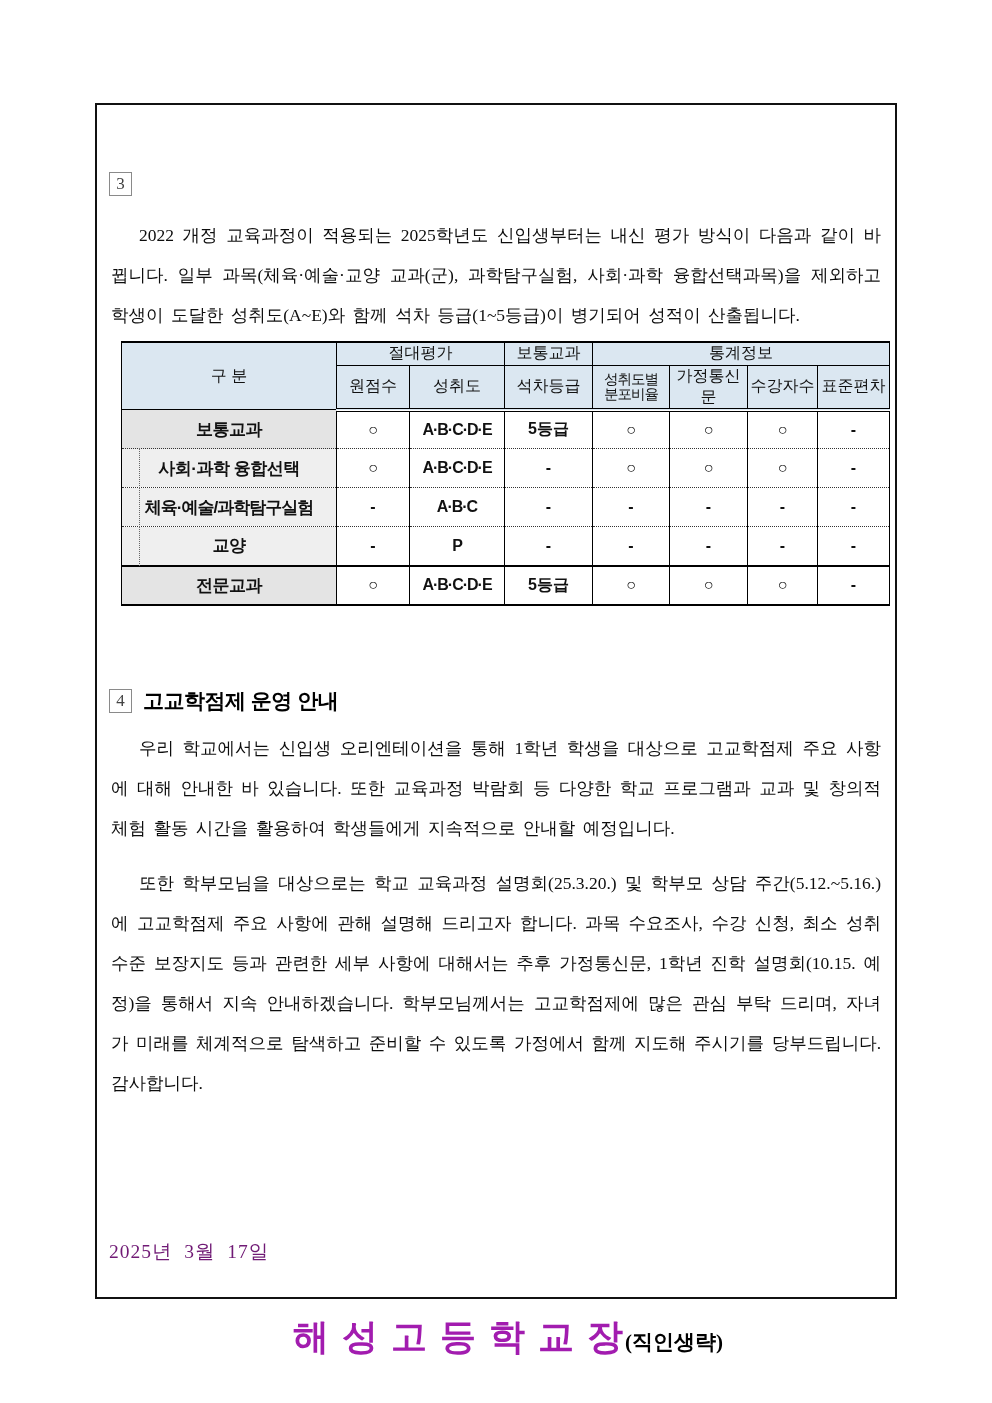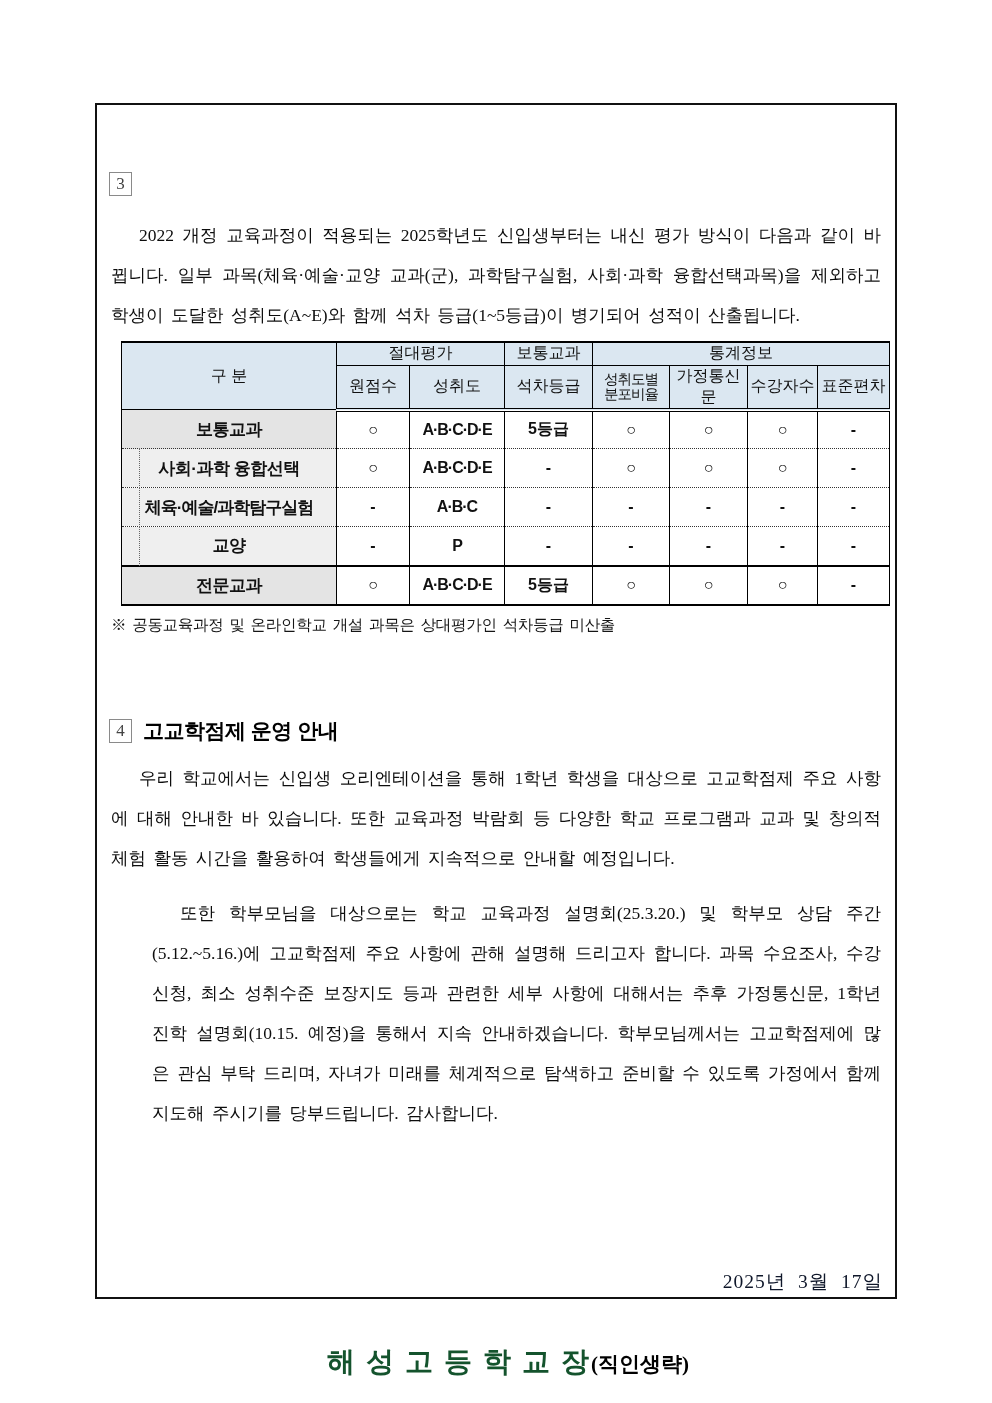--- a/index.html
+++ b/index.html
@@ -43,21 +43,21 @@
     font-family: "Liberation Serif", serif;
     font-size: 17.5px; line-height: 40px;
     text-align: justify;
     text-indent: 1.6em;
     word-spacing: 3px;
     color: #0d0d0d;
     padding: 0 2px;
   }
   .p1 { margin-top: 16px; }
   .p2 { margin-top: 12px; }
-  .p3 { margin-top: 15px; margin-left: 41px; }
+  .p3 { margin-top: 15px; }
 
   
   .tbl-wrap { margin: 6px 0 0 12px; }
   table {
     border-collapse: collapse; table-layout: fixed;
     width: 768px;
     font-family: "Liberation Sans", sans-serif;
     border: 1.5px solid #000;
     border-top: 2px solid #000;
     border-bottom: 2.5px solid #000;
@@ -104,32 +104,32 @@
     margin-top: 9px; padding-left: 2px;
     font-family: "Liberation Sans", sans-serif;
     font-size: 15.5px; color: #151515; letter-spacing: -0.3px;
     word-spacing: 2px;
   }
 
   .h4 { margin-top: 80px; }
 
   .date-line {
     margin-top: 135px;
-    text-align: right;
+    text-align: left;
     font-size: 19.5px; letter-spacing: 1px;
     white-space: pre;
-    color: #0f172a;
+    color: #701a75;
   }
   .sig-line {
     margin-top: 30px;
     text-align: center; white-space: pre;
   }
   .sig-main {
-    font-size: 28px; font-weight: 700; letter-spacing: 2px;
-    color: #14532d;
+    font-size: 36px; font-weight: 700; letter-spacing: 2px;
+    color: #a21caf;
   }
   .sig-sub {
     font-size: 21px; font-weight: 700; letter-spacing: 0px;
     color: #000;
   }
 </style>
 </head>
 <body>
 
 <div class="frame">
@@ -219,21 +219,20 @@
             <td>5등급</td>
             <td>○</td>
             <td>○</td>
             <td>○</td>
             <td>-</td>
           </tr>
         </tbody>
       </table>
     </div>
 
-    <div class="footnote">※ 공동교육과정 및 온라인학교 개설 과목은 상대평가인 석차등급 미산출</div>
 
     <div class="sec-heading h4">
       <span class="num-box">4</span>
       <span class="sec-title">고교학점제 운영 안내</span>
     </div>
 
     <p class="para p2">우리 학교에서는 신입생 오리엔테이션을 통해 1학년 학생을 대상으로 고교학점제 주요 사항에 대해 안내한 바 있습니다. 또한 교육과정 박람회 등 다양한 학교 프로그램과 교과 및 창의적 체험 활동 시간을 활용하여 학생들에게 지속적으로 안내할 예정입니다.</p>
     <p class="para p3">또한 학부모님을 대상으로는 학교 교육과정 설명회(25.3.20.) 및 학부모 상담 주간(5.12.~5.16.)에 고교학점제 주요 사항에 관해 설명해 드리고자 합니다. 과목 수요조사, 수강 신청, 최소 성취수준 보장지도 등과 관련한 세부 사항에 대해서는 추후 가정통신문, 1학년 진학 설명회(10.15. 예정)을 통해서 지속 안내하겠습니다. 학부모님께서는 고교학점제에 많은 관심 부탁 드리며, 자녀가 미래를 체계적으로 탐색하고 준비할 수 있도록 가정에서 함께 지도해 주시기를 당부드립니다. 감사합니다.</p>
 
     <div class="date-line">2025년  3월  17일</div>

